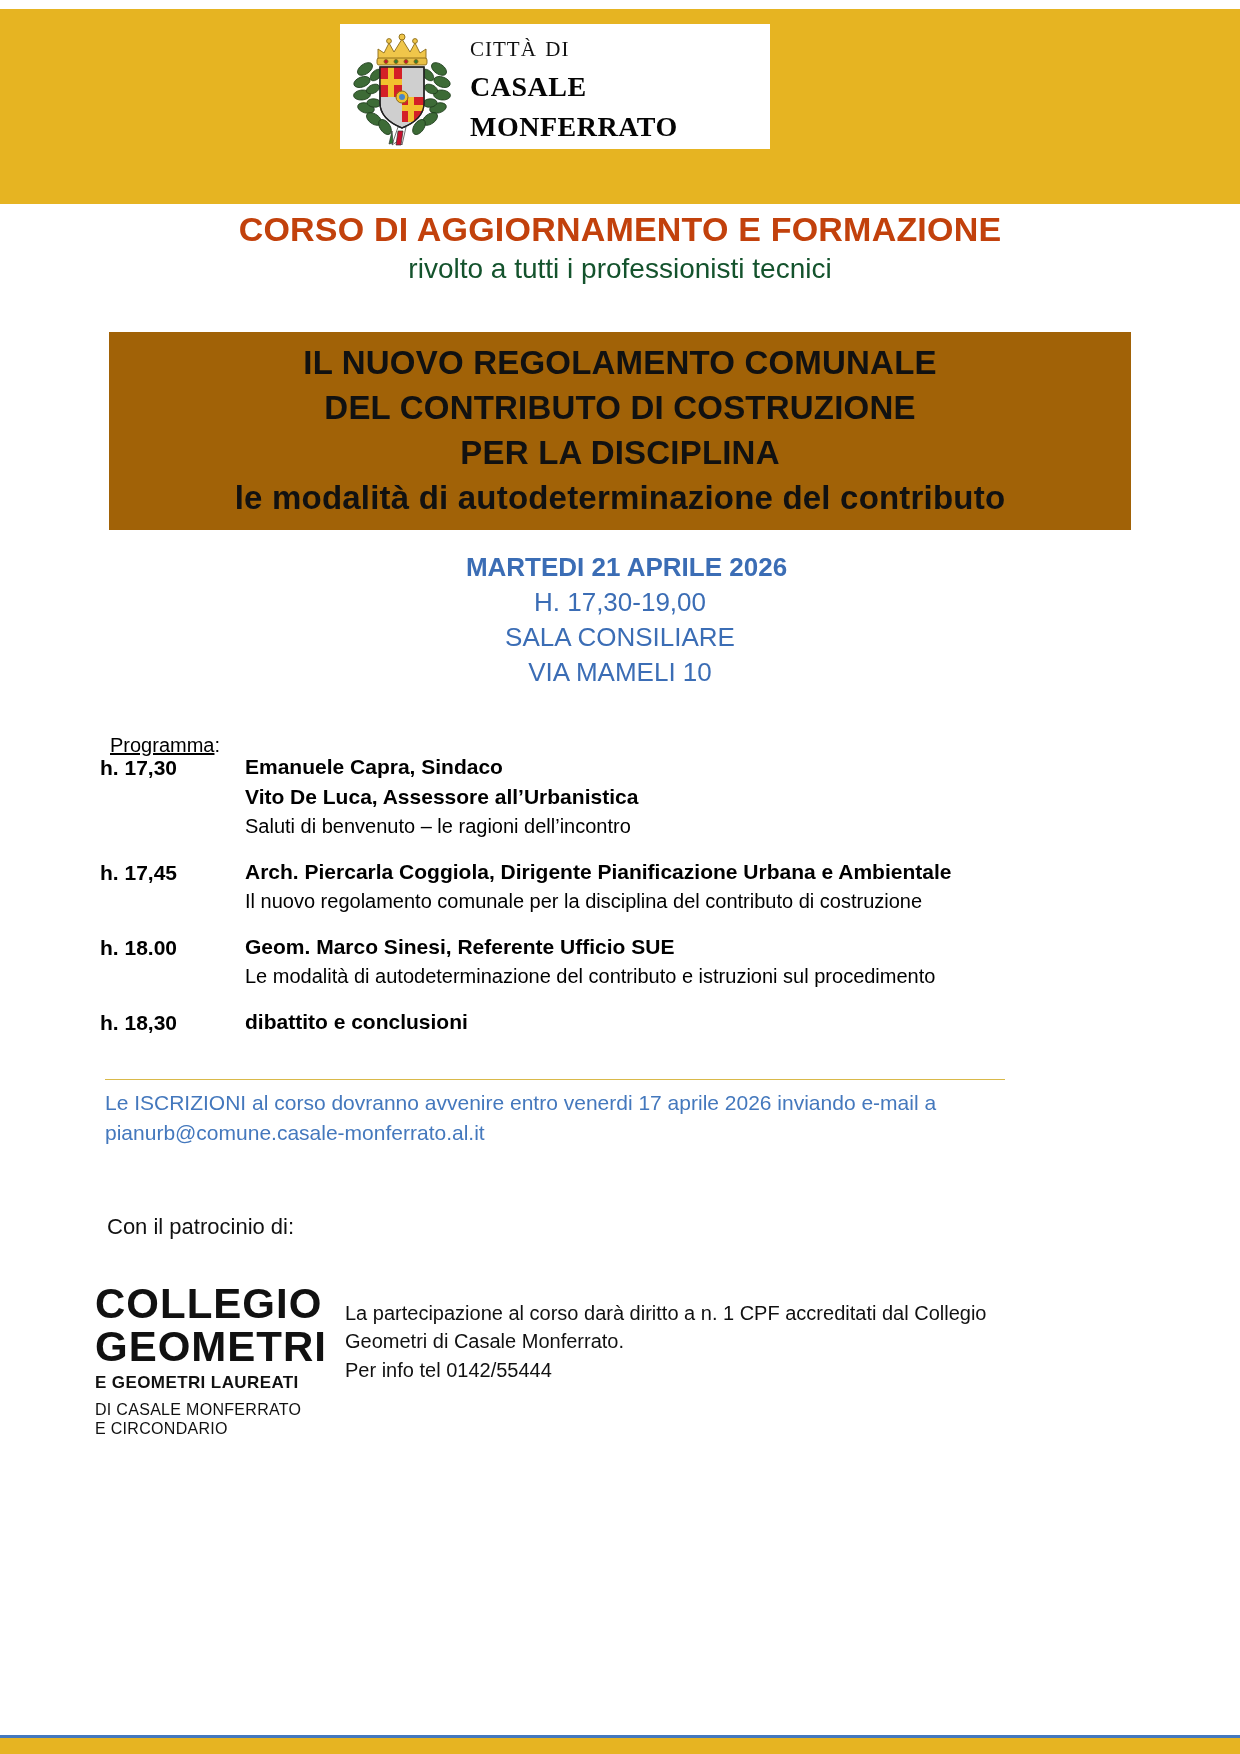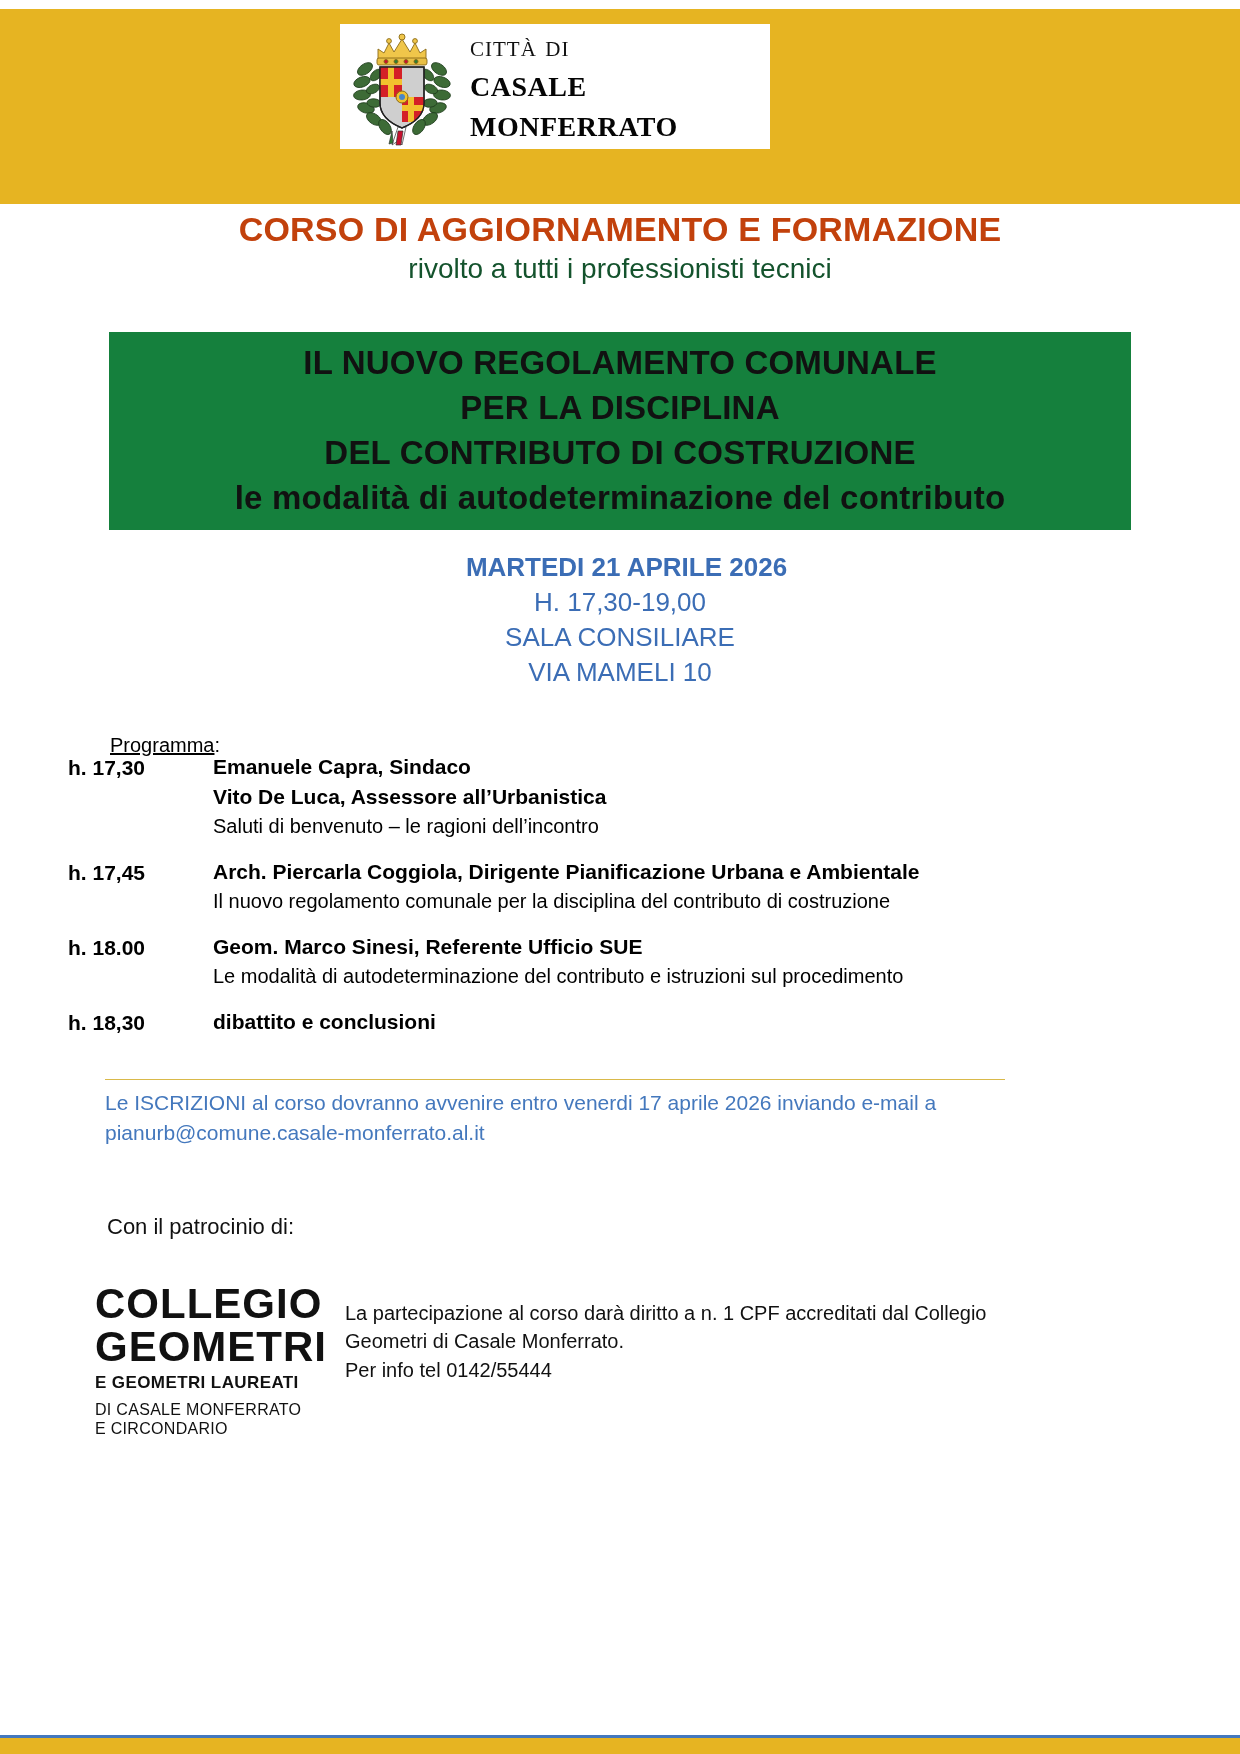--- a/index.html
+++ b/index.html
@@ -86,21 +86,21 @@
     font-size: 28px;
     color: #14532d;
   }
 
   
   .title-box {
     position: absolute;
     top: 332px;
     left: 109px;
     width: 1022px;
-    background: #15803d;
+    background: #a16207;
     padding: 9px 0 9px 0;
     text-align: center;
   }
   .title-box .tline {
     font-size: 33px;
     font-weight: bold;
     color: #111111;
     line-height: 1.36;
     letter-spacing: 0.2px;
   }
@@ -147,20 +147,21 @@
     display: flex;
     align-items: flex-start;
     margin-bottom: 17px;
   }
   .sched-time {
     flex: 0 0 145px;
     font-size: 21px;
     font-weight: bold;
     line-height: 1.42;
     padding-top: 1px;
+    margin-left: 32px;
   }
   .sched-body {
     flex: 1 1 auto;
   }
   .sched-strong {
     font-size: 21px;
     font-weight: bold;
     line-height: 1.42;
   }
   .sched-desc {
@@ -324,22 +325,22 @@
       <div class="city-line2">Casale Monferrato</div>
     </div>
   </div>
 </div>
 
 <div class="course-title">CORSO DI AGGIORNAMENTO E FORMAZIONE</div>
 <div class="course-sub">rivolto a tutti i professionisti tecnici</div>
 
 <div class="title-box">
   <div class="tline">IL NUOVO REGOLAMENTO COMUNALE</div>
+  <div class="tline">DEL CONTRIBUTO DI COSTRUZIONE</div>
   <div class="tline">PER LA DISCIPLINA</div>
-  <div class="tline">DEL CONTRIBUTO DI COSTRUZIONE</div>
   <div class="tline">le modalità di autodeterminazione del contributo</div>
 </div>
 
 <div class="venue">
   <div class="v-date">MARTEDI 21 APRILE 2026</div>
   <div class="v-line">H. 17,30-19,00</div>
   <div class="v-line">SALA CONSILIARE</div>
   <div class="v-line">VIA MAMELI 10</div>
 </div>
 

